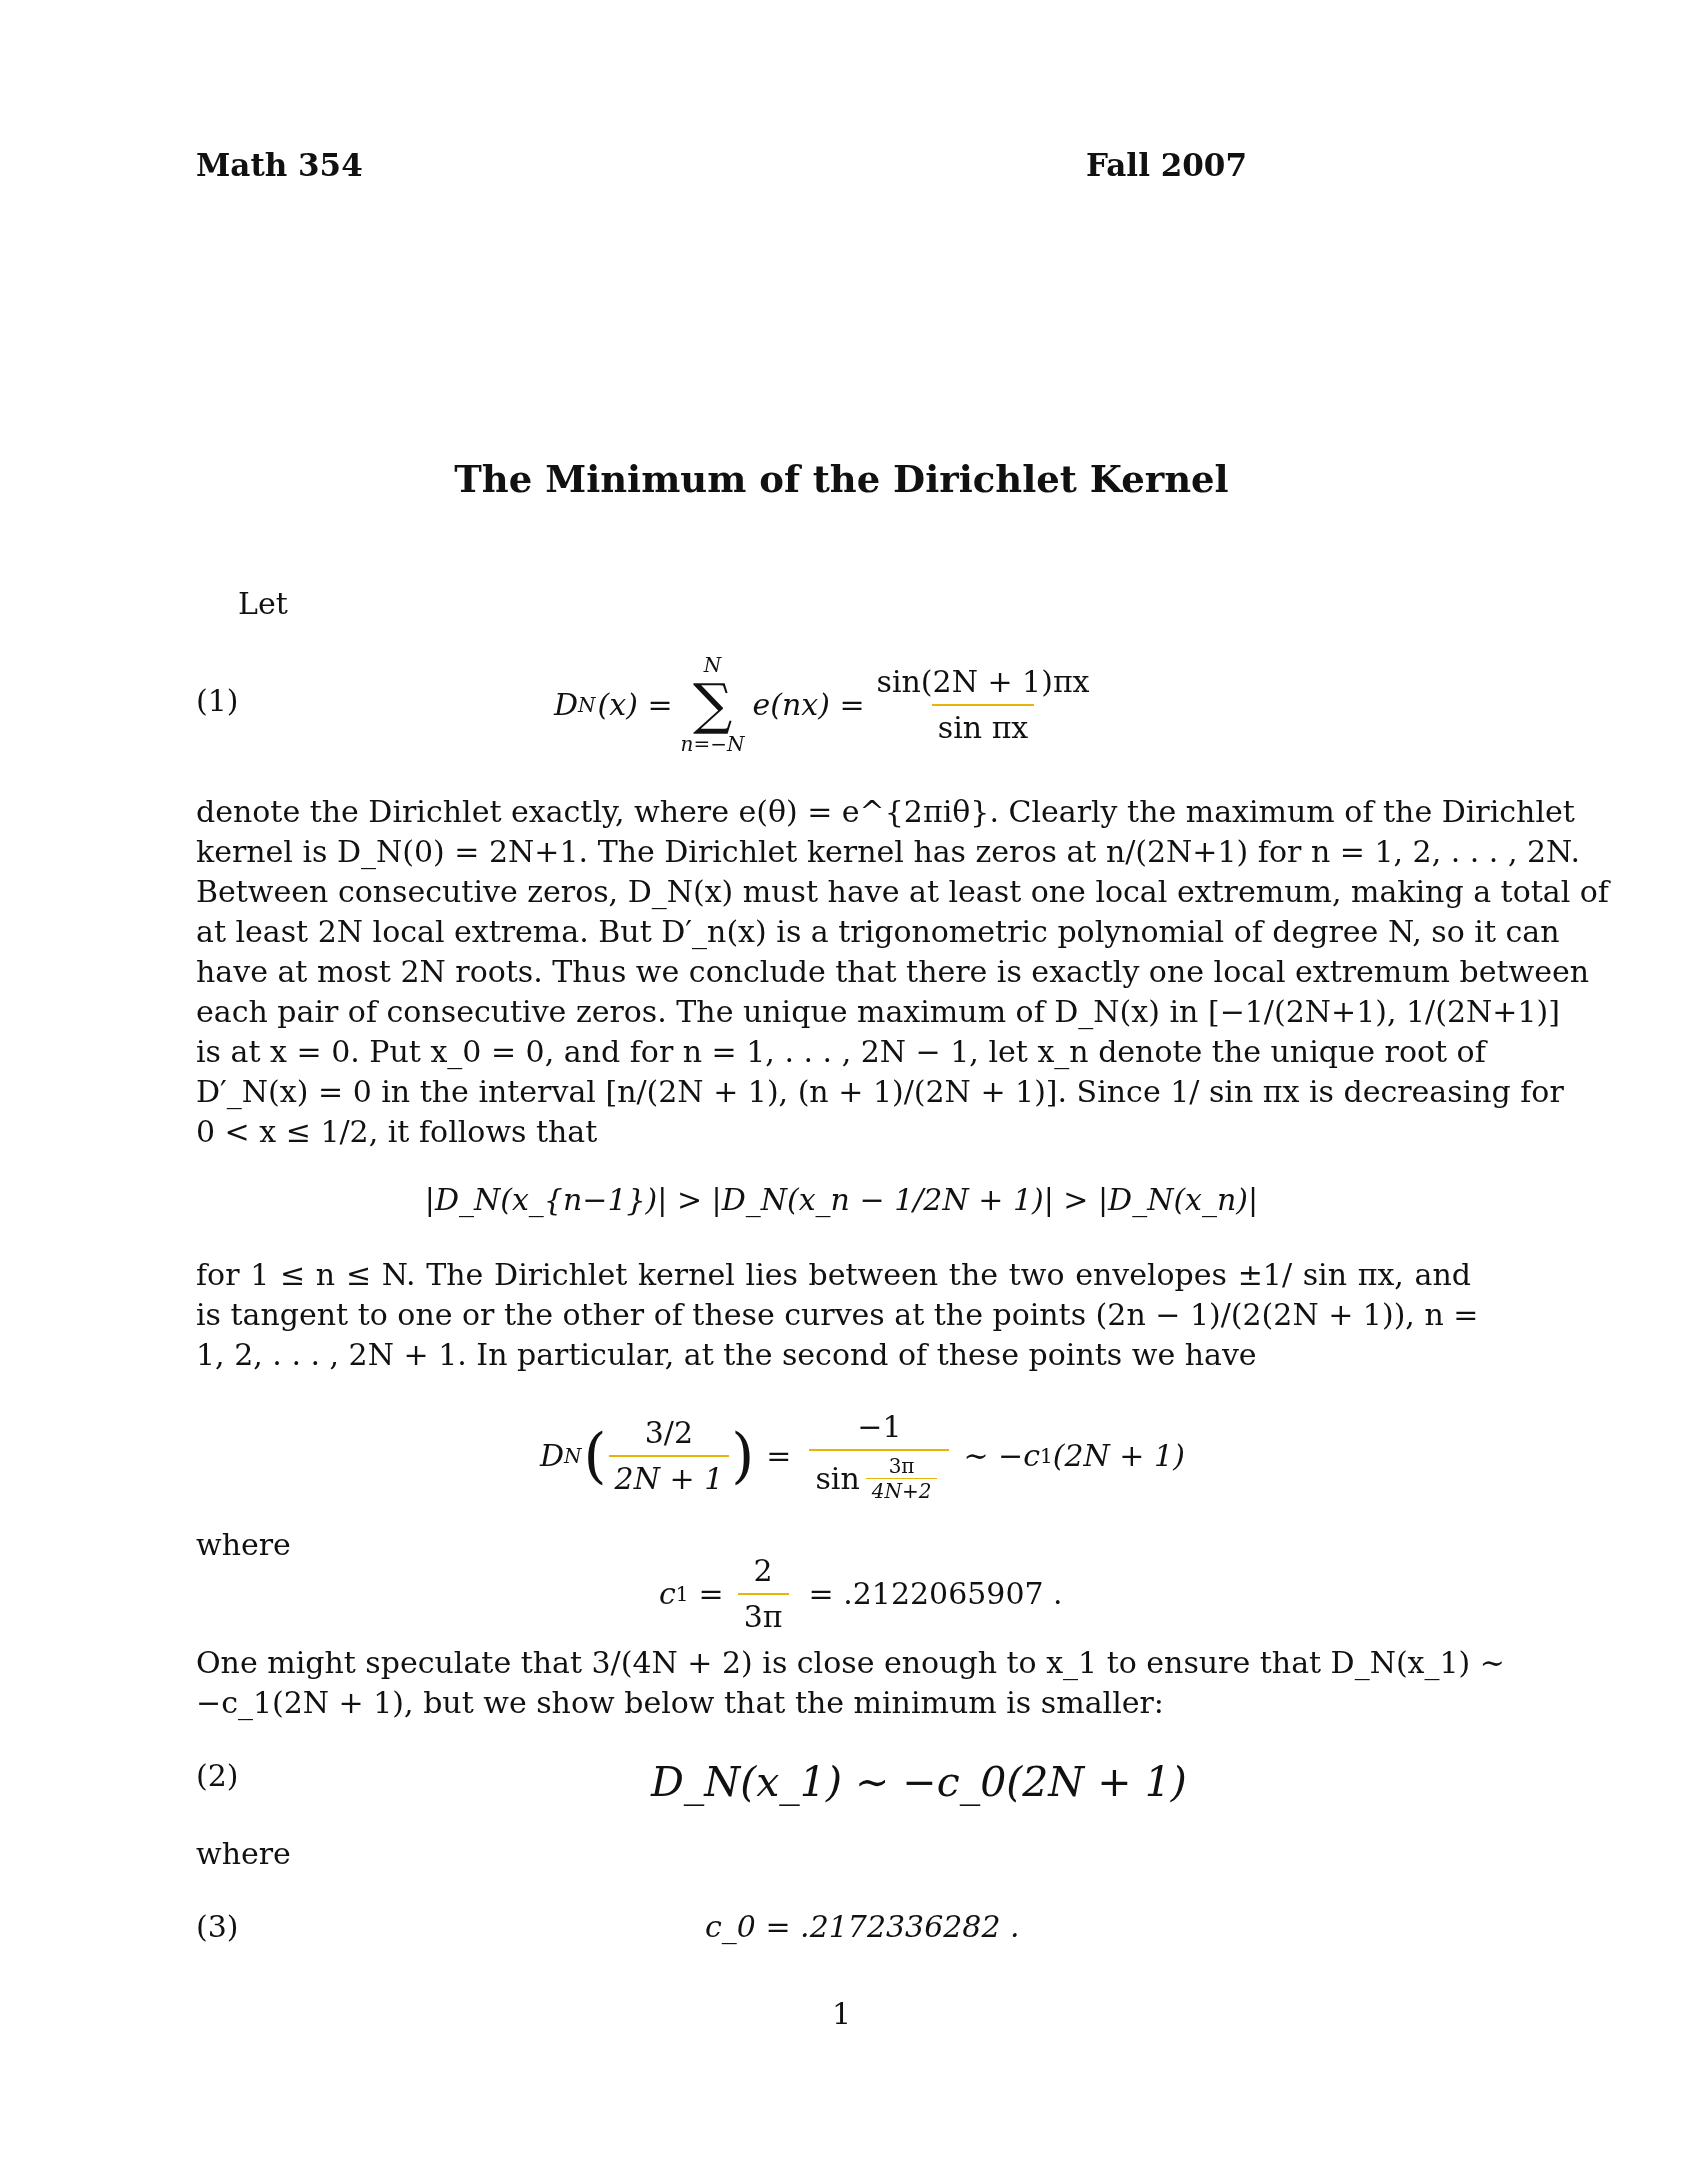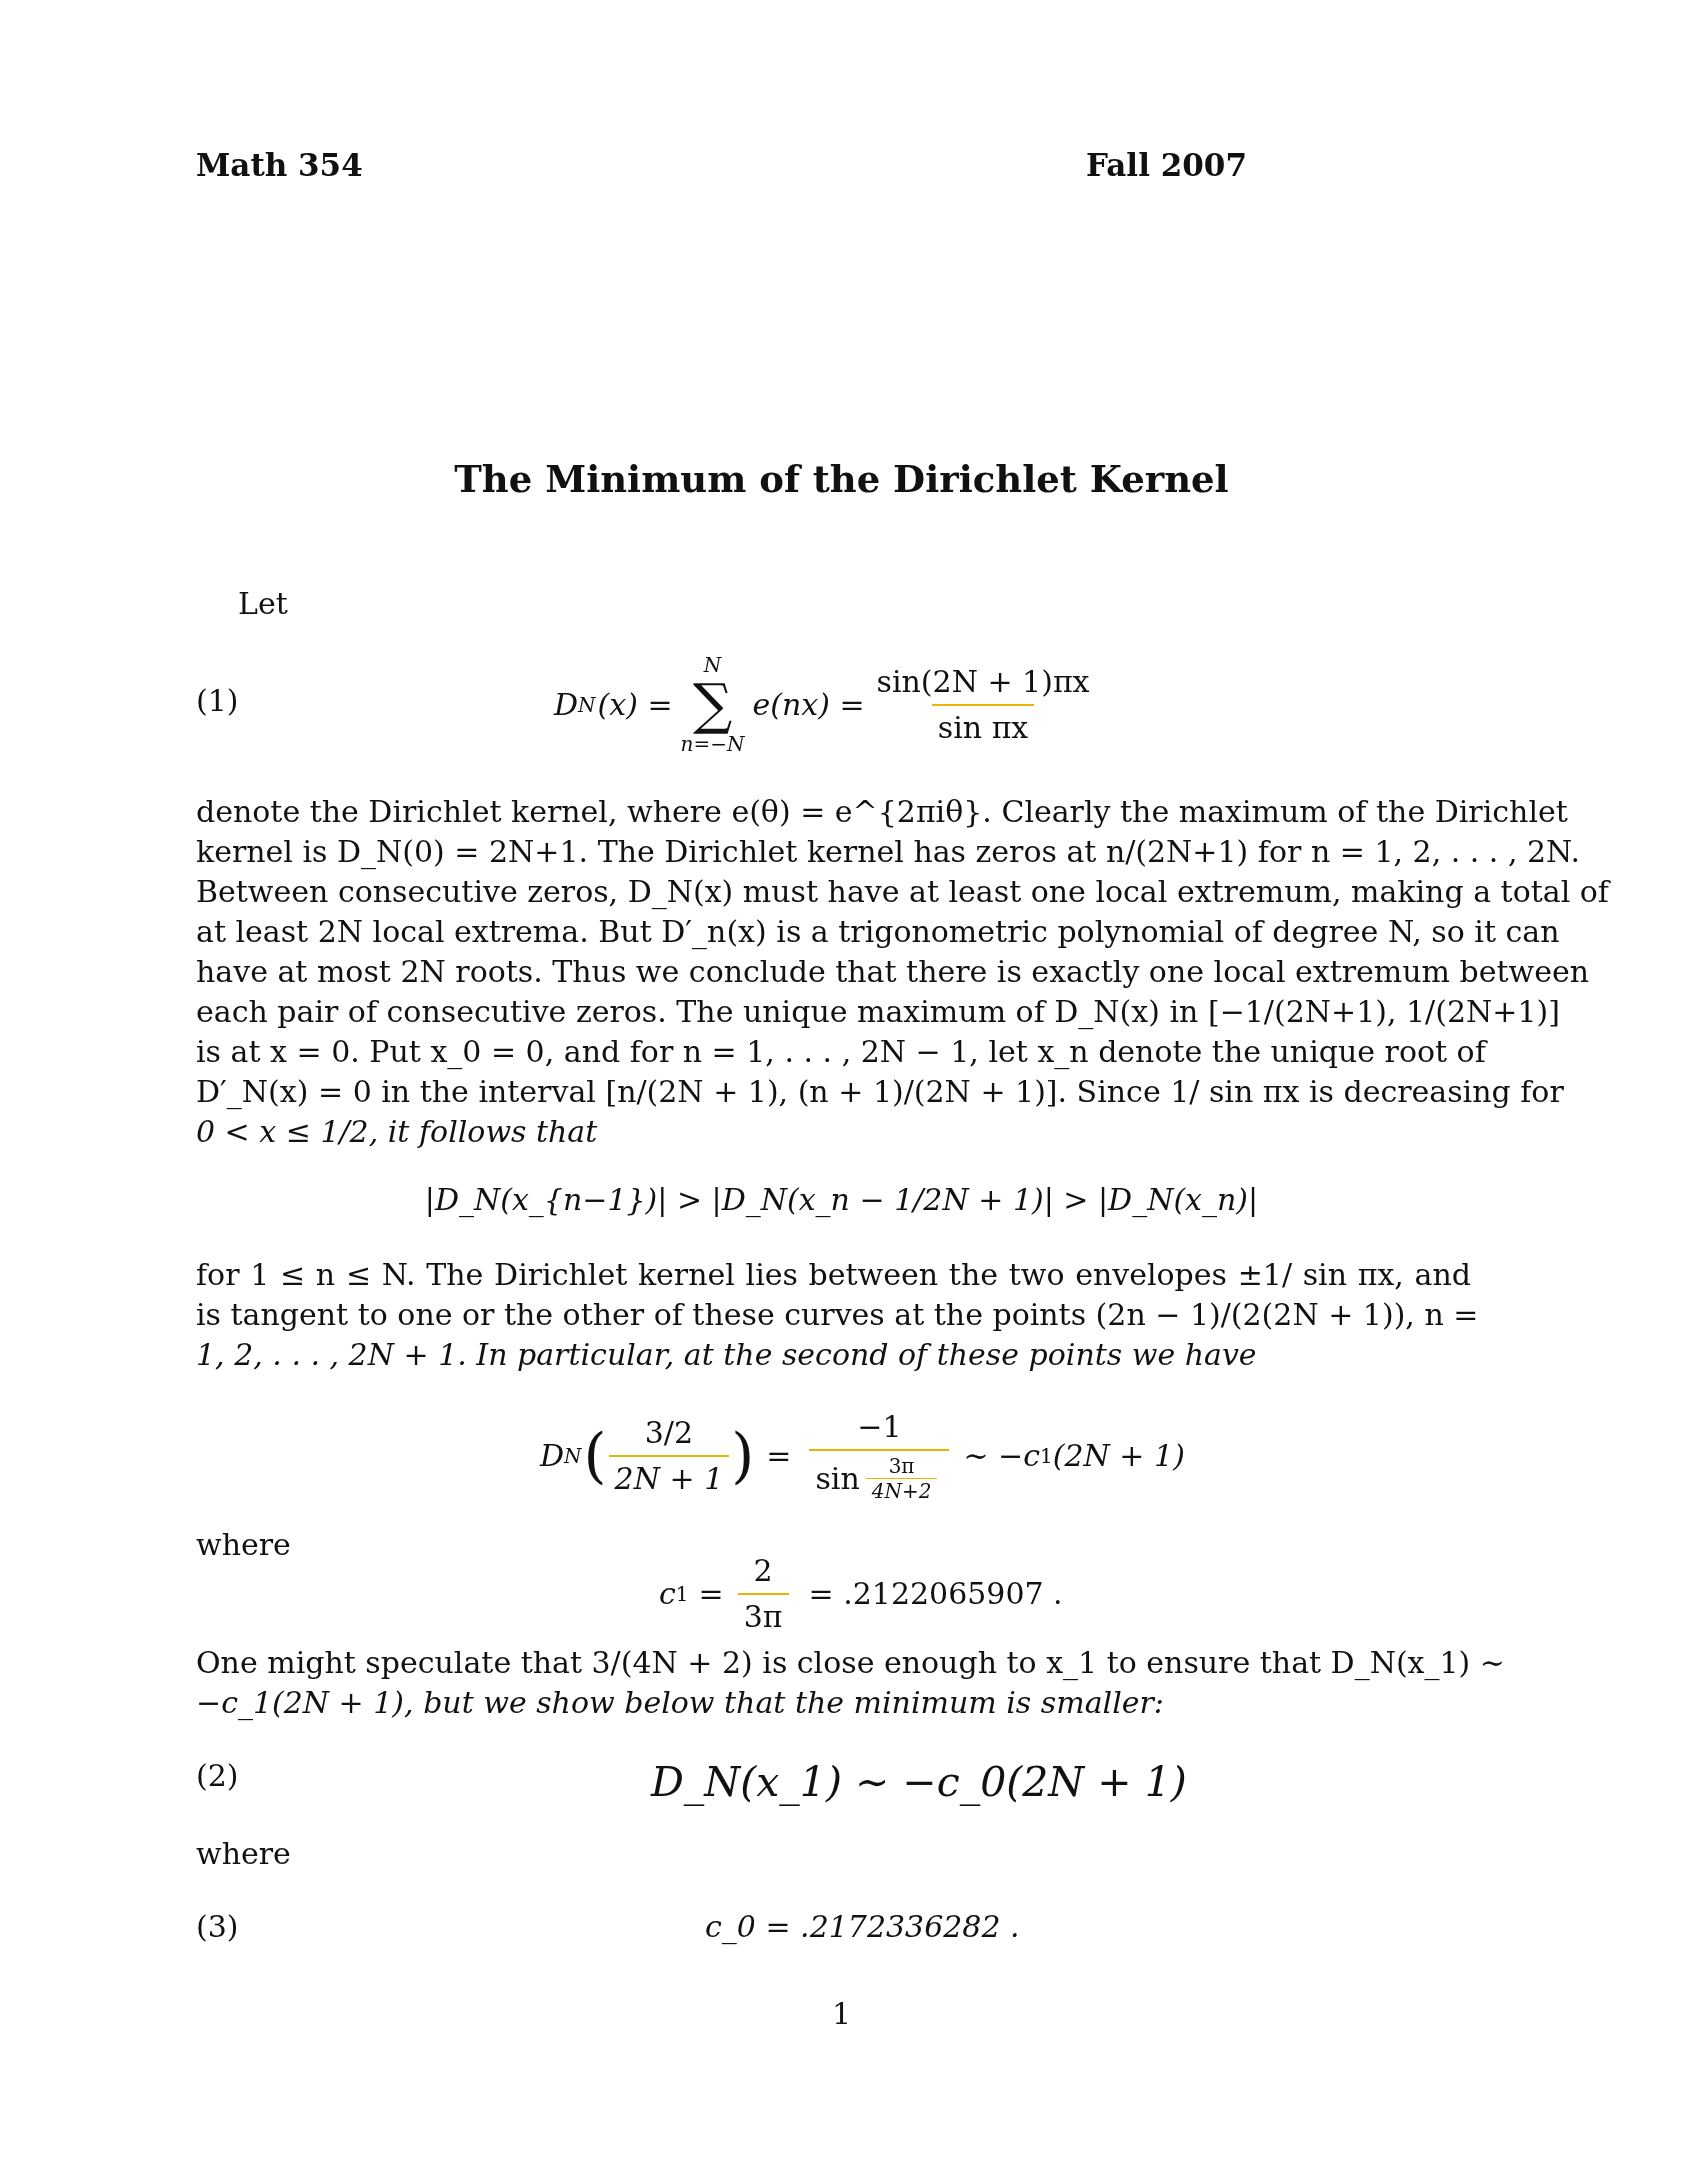--- a/index.html
+++ b/index.html
@@ -5,21 +5,21 @@
   html, body { margin: 0; padding: 0; background: #ffffff; }
   body { width: 1683px; height: 2178px; position: relative; overflow: hidden;
          font-family: "DejaVu Serif", "Liberation Serif", serif; color: #111; }
   .page { position: absolute; left: 0; top: 0; width: 1459px; height: 2178px; }
   .abs { position: absolute; }
   .hdr { font-weight: bold; font-size: 31px; top: 147px; }
   .title { left: 0; width: 1683px; text-align: center; top: 457px; font-weight: bold; font-size: 37px; }
   .txt { font-size: 30px; line-height: 40px; }
   .para { left: 196px; width: 1275px; text-align: justify; }
   .para .ln { display: block; text-align: justify; text-align-last: justify; white-space: nowrap; height: 40px; }
-  .para .ln.last { text-align-last: left; font-style: italic; }
+  .para .ln.last { text-align-last: left; }
   i, .m { font-style: italic; }
   sub { font-size: 20px; vertical-align: -6px; line-height: 0; }
   .eqnum { left: 196px; font-size: 30px; }
   .center { left: 0; width: 1683px; text-align: center; font-size: 30px; }
   .frac { display: inline-flex; flex-direction: column; align-items: center; vertical-align: middle; margin: 0 6px; }
   .frac .num { padding: 0 6px 4px; line-height: 36px; }
   .frac .den { border-top: 2px solid #eab308; padding: 4px 6px 0; line-height: 36px; }
   .sum { display: inline-flex; flex-direction: column; align-items: center; vertical-align: middle; margin: 0 8px; }
   .sum .lim { font-size: 20px; font-style: italic; line-height: 24px; }
   .sum .sym { font-size: 55px; line-height: 55px; }
@@ -50,21 +50,21 @@
       <span class="lim">n=−N</span>
     </span>
     <span class="m">e(nx) =</span>
     <span class="frac">
       <span class="num">sin(2N + 1)πx</span>
       <span class="den">sin πx</span>
     </span>
   </div>
 
   <div class="abs txt para" style="top:792px;">
-    <span class="ln">denote the Dirichlet kernel, where e(θ) = e^{2πiθ}. Clearly the maximum of the Dirichlet</span>
+    <span class="ln">denote the Dirichlet exactly, where e(θ) = e^{2πiθ}. Clearly the maximum of the Dirichlet</span>
     <span class="ln">kernel is D_N(0) = 2N+1. The Dirichlet kernel has zeros at n/(2N+1) for n = 1, 2, . . . , 2N.</span>
     <span class="ln">Between consecutive zeros, D_N(x) must have at least one local extremum, making a total of</span>
     <span class="ln">at least 2N local extrema. But D′_n(x) is a trigonometric polynomial of degree N, so it can</span>
     <span class="ln">have at most 2N roots. Thus we conclude that there is exactly one local extremum between</span>
     <span class="ln">each pair of consecutive zeros. The unique maximum of D_N(x) in [−1/(2N+1), 1/(2N+1)]</span>
     <span class="ln">is at x = 0. Put x_0 = 0, and for n = 1, . . . , 2N − 1, let x_n denote the unique root of</span>
     <span class="ln">D′_N(x) = 0 in the interval [n/(2N + 1), (n + 1)/(2N + 1)]. Since 1/ sin πx is decreasing for</span>
     <span class="ln last">0 &lt; x ≤ 1/2, it follows that</span>
   </div>
 

